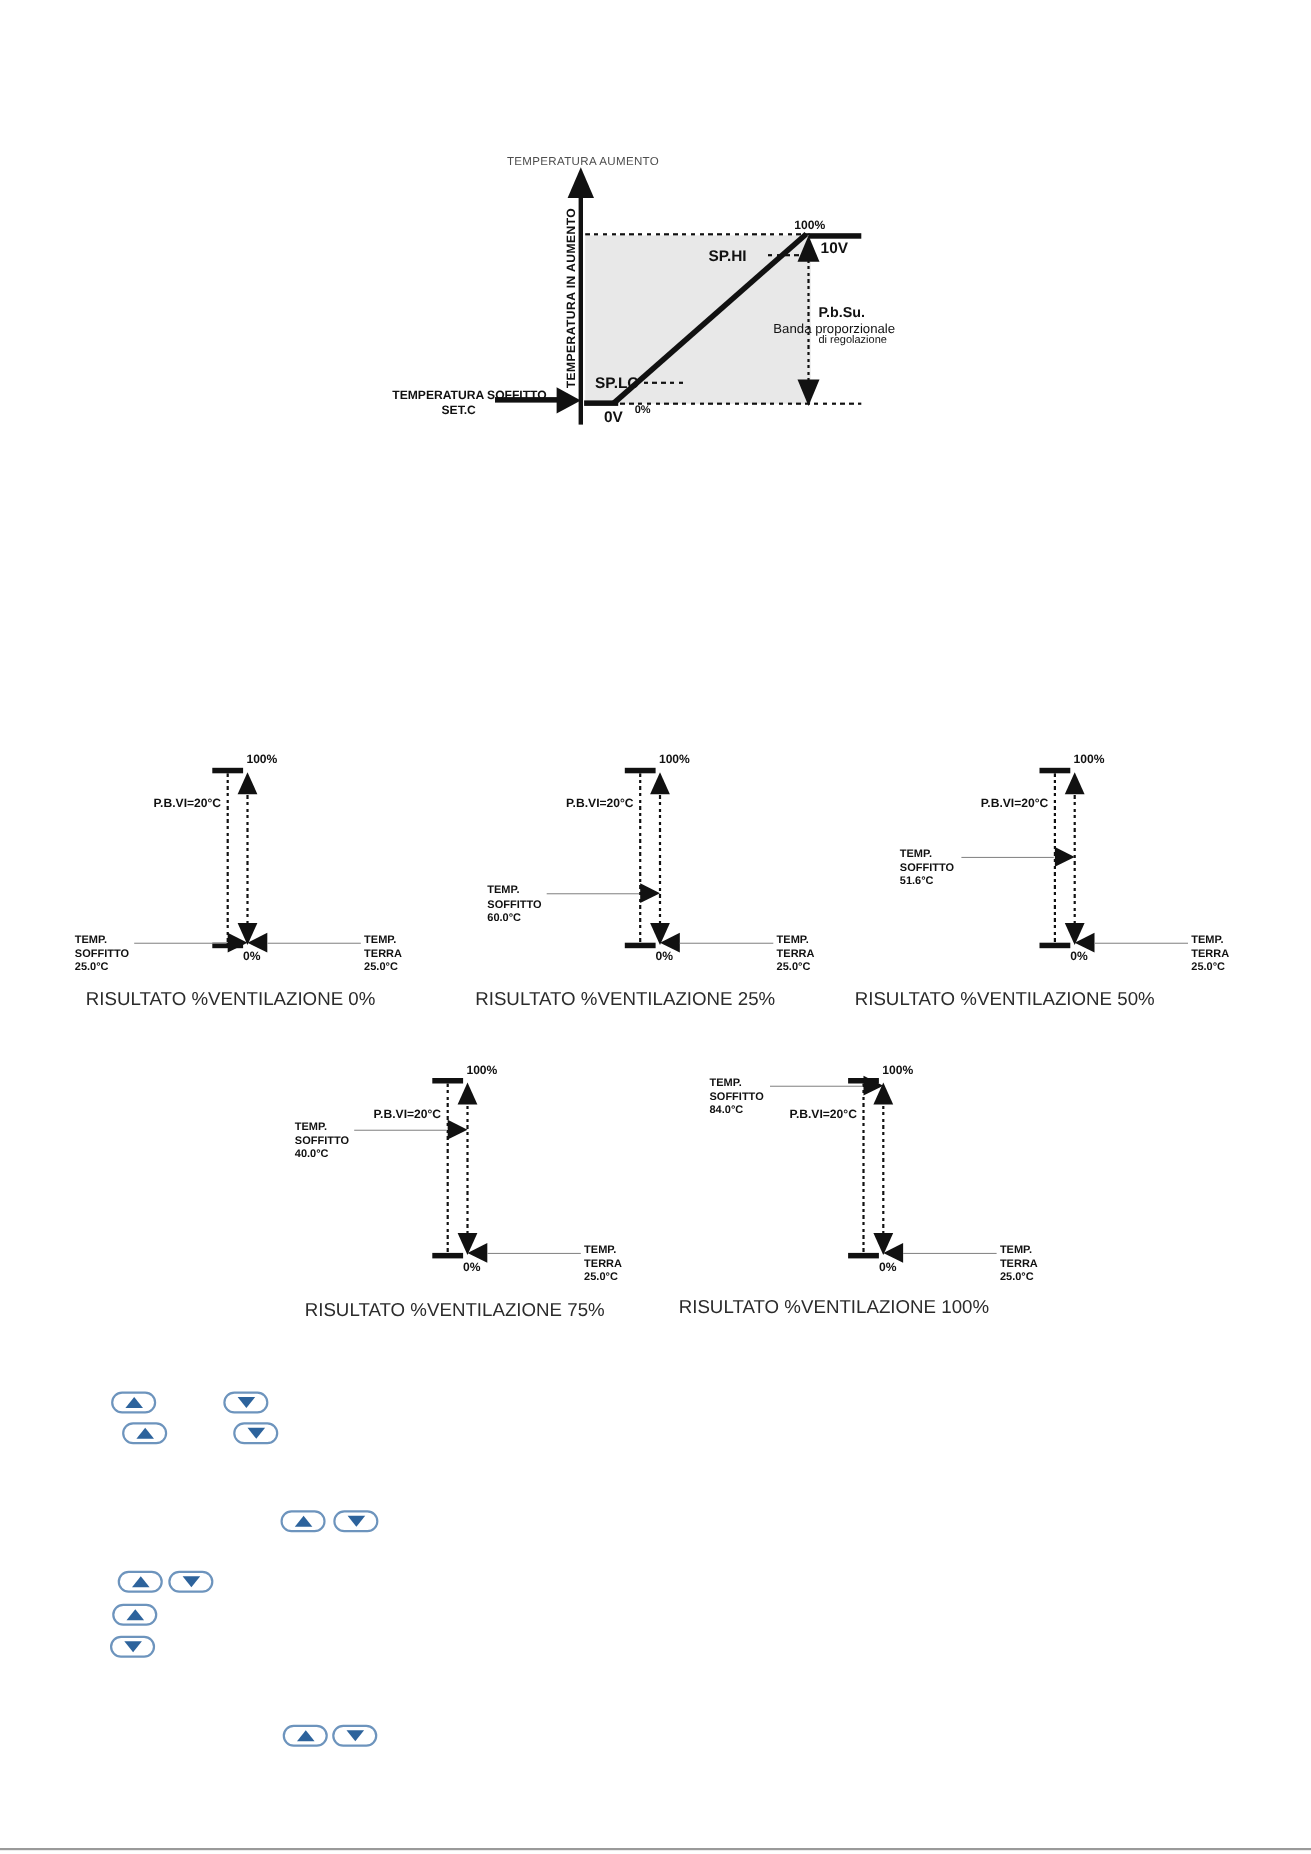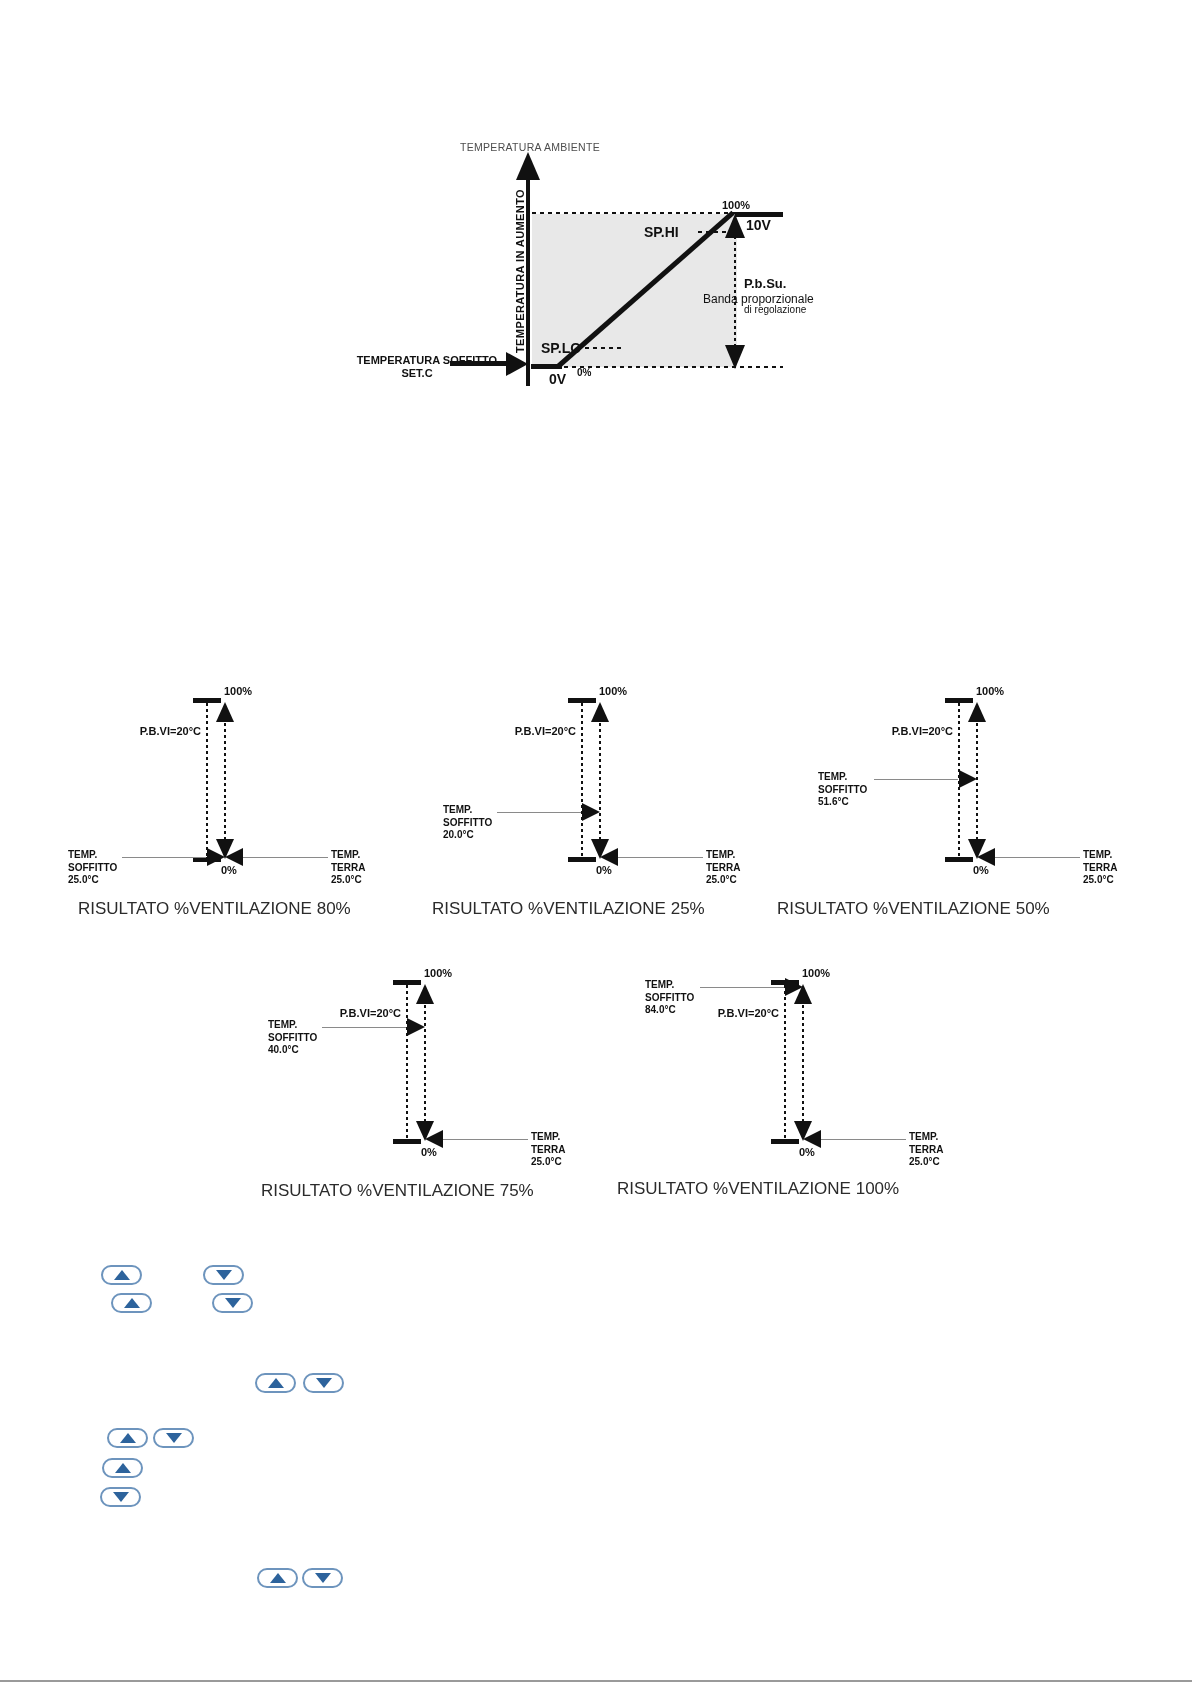--- a/index.html
+++ b/index.html
@@ -29,21 +29,21 @@
 
 <div class="abs" style="left:0;top:0;width:1192px;height:430px">
 
   <div class="abs" style="left:532px;top:214px;width:205px;height:153px;background:#e8e8e8"></div>
 
   <div class="hdash" style="left:532px;top:212px;width:204px"></div>
   <div class="hdash" style="left:532px;top:366px;width:251px"></div>
 
   <div class="hline" style="left:526px;top:178px;width:4px;height:208px"></div>
   <div class="tri up" style="left:516px;top:152px;border-left-width:12px;border-right-width:12px;border-bottom-width:28px"></div>
-  <div class="abs" style="left:440px;top:141px;width:180px;text-align:center;font-size:10.5px;color:#4d4d4d;letter-spacing:.3px">TEMPERATURA AMBIENTE</div>
+  <div class="abs" style="left:440px;top:141px;width:180px;text-align:center;font-size:10.5px;color:#4d4d4d;letter-spacing:.3px">TEMPERATURA AUMENTO</div>
   <div class="abs" style="left:435px;top:265px;width:170px;text-align:center;font-weight:bold;font-size:11px;letter-spacing:.4px;transform:rotate(-90deg)">TEMPERATURA IN AUMENTO</div>
 
   <div class="hline" style="left:531px;top:364px;width:31px;height:5px"></div>
   <div class="hline" style="left:558px;top:364px;width:233px;height:5px;transform-origin:0 50%;transform:rotate(-41.3deg)"></div>
   <div class="hline" style="left:735px;top:212px;width:48px;height:5px"></div>
 
   <div class="big" style="left:644px;top:224px">SP.HI</div>
   <div class="hdash" style="left:698px;top:231px;width:30px"></div>
   <div class="big" style="left:541px;top:340px">SP.LO</div>
   <div class="hdash" style="left:585px;top:347px;width:40px"></div>
@@ -83,37 +83,37 @@
   </div>
   <div class="gline" style="left:97px;top:204px;width:84px"></div>
   <div class="tri right" style="left:182px;top:195px"></div>
   <div class="tri left" style="left:200px;top:195px"></div>
   <div class="gline" style="left:218px;top:204px;width:85px"></div>
   <div class="lbl" style="left:306px;top:196px">
     <div>TEMP.</div>
       <div>TERRA</div>
       <div>25.0°C</div>
   </div>
-  <div class="caption" style="left:53px;top:246px">RISULTATO %VENTILAZIONE 80%</div>
+  <div class="caption" style="left:53px;top:246px">RISULTATO %VENTILAZIONE 0%</div>
 </div>
 
 <div class="vd" style="left:400px;top:653px">
   <div class="hline" style="left:168px;top:45px;width:28px;height:5px"></div>
   <div class="pct" style="left:199px;top:32px">100%</div>
   <div class="vdash" style="left:181px;top:50px;height:156px"></div>
   <div class="vdash" style="left:199px;top:64px;height:126px"></div>
   <div class="tri up" style="left:191px;top:49px"></div>
   <div class="tri down" style="left:191px;top:186px"></div>
   <div class="lbl" style="left:50px;top:72px;width:126px;text-align:right;font-size:11px">P.B.VI=20°C</div>
   <div class="hline" style="left:168px;top:204px;width:28px;height:5px"></div>
   <div class="pct" style="left:196px;top:211px">0%</div>
   <div class="lbl" style="left:43px;top:151px">
     <div>TEMP.</div>
       <div>SOFFITTO</div>
-      <div>20.0°C</div>
+      <div>60.0°C</div>
   </div>
   <div class="gline" style="left:97px;top:159px;width:84px"></div>
   <div class="tri right" style="left:182px;top:150px"></div>
   <div class="tri left" style="left:200px;top:195px"></div>
   <div class="gline" style="left:218px;top:204px;width:85px"></div>
   <div class="lbl" style="left:306px;top:196px">
     <div>TEMP.</div>
       <div>TERRA</div>
       <div>25.0°C</div>
   </div>
@@ -164,21 +164,21 @@
   </div>
   <div class="gline" style="left:97px;top:92px;width:84px"></div>
   <div class="tri right" style="left:182px;top:83px"></div>
   <div class="tri left" style="left:200px;top:195px"></div>
   <div class="gline" style="left:218px;top:204px;width:85px"></div>
   <div class="lbl" style="left:306px;top:196px">
     <div>TEMP.</div>
       <div>TERRA</div>
       <div>25.0°C</div>
   </div>
-  <div class="caption" style="left:36px;top:246px">RISULTATO %VENTILAZIONE 75%</div>
+  <div class="caption" style="left:52px;top:246px">RISULTATO %VENTILAZIONE 75%</div>
 </div>
 
 <div class="vd" style="left:603px;top:935px">
   <div class="hline" style="left:168px;top:45px;width:28px;height:5px"></div>
   <div class="pct" style="left:199px;top:32px">100%</div>
   <div class="vdash" style="left:181px;top:50px;height:156px"></div>
   <div class="vdash" style="left:199px;top:64px;height:126px"></div>
   <div class="tri up" style="left:191px;top:49px"></div>
   <div class="tri down" style="left:191px;top:186px"></div>
   <div class="lbl" style="left:50px;top:72px;width:126px;text-align:right;font-size:11px">P.B.VI=20°C</div>

